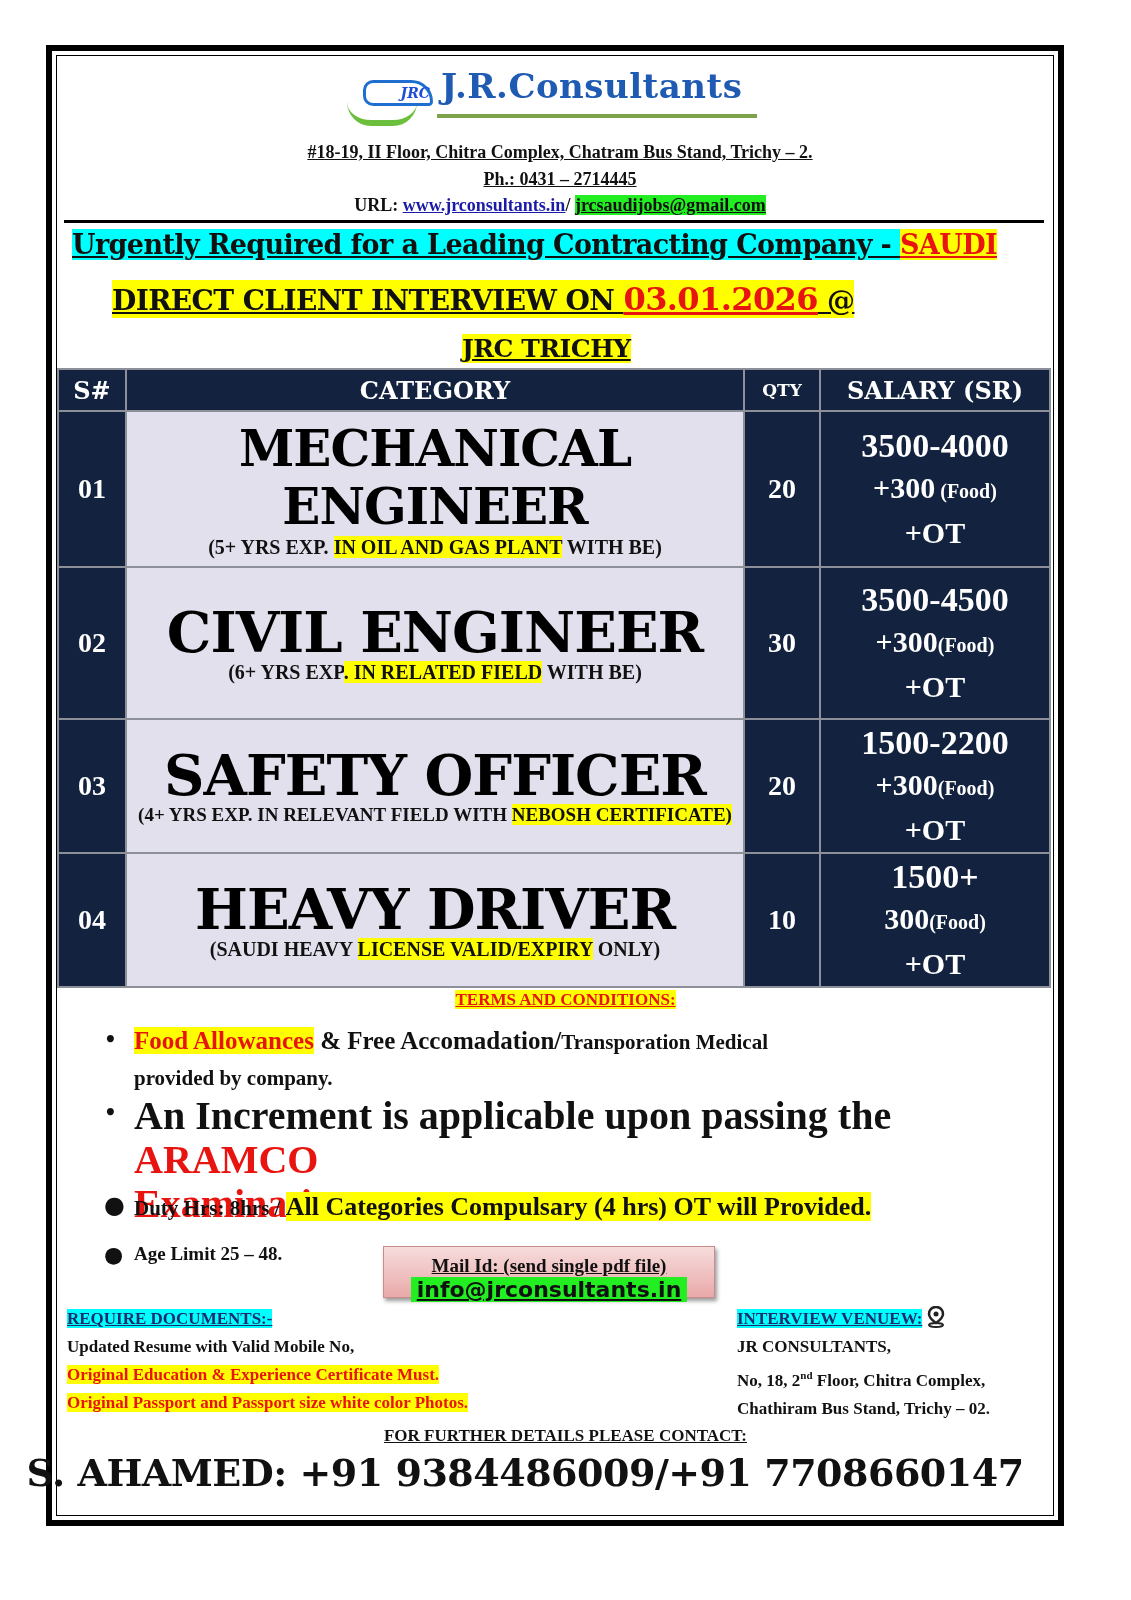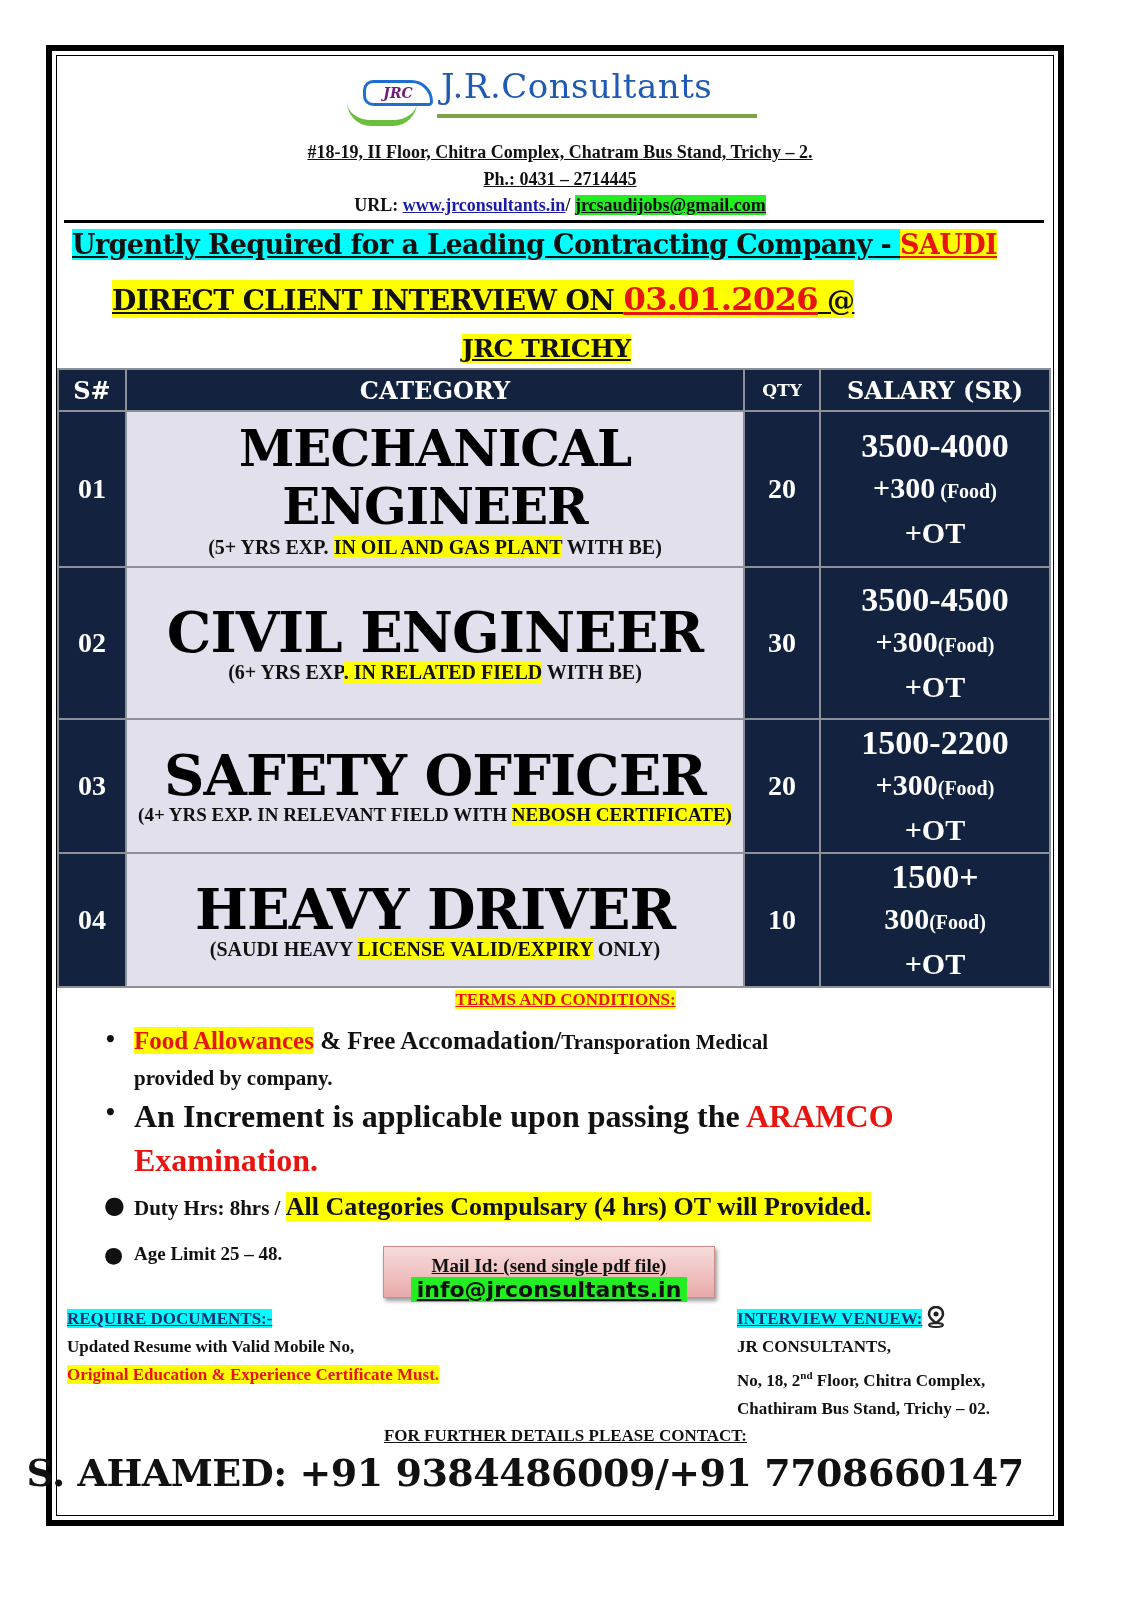--- a/index.html
+++ b/index.html
@@ -12,23 +12,23 @@
   .abs { position: absolute; }
   .center { text-align: center; }
   .u { text-decoration: underline; }
   .hl-y { background: #ffff00; }
   .hl-c { background: #00ffff; }
   .hl-g { background: #22ee22; }
   .red { color: #e8140f; }
 
   
   .logo { left: 345px; top: 62px; width: 430px; height: 70px; }
-  .logo-badge { position: absolute; left: 18px; top: 18px; width: 70px; height: 26px; border-radius: 14px 30px 6px 14px; border: 3px solid #1f6fd1; background: #fff; font-family: "DejaVu Serif", serif; font-weight: bold; font-size: 14px; color: #701a75; text-align: center; line-height: 20px; font-style: italic; }
+  .logo-badge { position: absolute; left: 18px; top: 18px; width: 70px; height: 26px; border-radius: 14px 30px 6px 14px; border: 3px solid #1f6fd1; background: #fff; font-family: "DejaVu Serif", serif; font-weight: bold; font-size: 14px; color: #1d4ed8; text-align: right; line-height: 20px; font-style: italic; }
   .logo-swoosh { position: absolute; left: 2px; top: 40px; width: 70px; height: 24px; border-bottom: 6px solid #6cbf3c; border-radius: 0 0 50px 50px; }
-  .logo-text { position: absolute; left: 96px; top: 4px; font-family: "DejaVu Serif", serif; font-weight: normal; font-size: 34px; color: #1f5bb3; letter-spacing: 0.5px; }
+  .logo-text { position: absolute; left: 96px; top: 4px; font-family: "DejaVu Serif", serif; font-weight: bold; font-size: 34px; color: #1f5bb3; letter-spacing: 0.5px; }
   .logo-line { position: absolute; left: 92px; top: 52px; width: 320px; height: 4px; background: #7da24a; }
 
   .addr { left: 60px; width: 1000px; font-weight: bold; font-size: 18px; font-family: "Liberation Serif", serif; }
   .link { color: #1a1aa8; text-decoration: underline; }
   .rule-top { left: 64px; top: 220px; width: 980px; height: 3px; background: #000; }
 
   .headline1 { left: 72px; top: 229px; font-family: "DejaVu Serif", serif; font-weight: bold; font-size: 27px; letter-spacing: -0.6px; white-space: nowrap; }
   .headline2 { left: 112px; top: 280px; font-family: "DejaVu Serif", serif; font-weight: bold; font-size: 28px; letter-spacing: -0.6px; white-space: nowrap; }
   .headline2 .date { font-size: 32px; color: #e8140f; }
   .headline3 { left: 462px; top: 334px; font-family: "DejaVu Serif", serif; font-weight: bold; font-size: 25px; letter-spacing: -0.5px; }
@@ -164,21 +164,21 @@
 <div class="abs bullet" style="top:1023px; font-size:22px;">
   <span style="position:absolute; left:0; top:4px; font-size:20px;">•</span>
   <div style="position:absolute; left:30px; top:0; width:880px; line-height:36px;" class="btext">
     <span class="hl-y red" style="font-size:25px;">Food Allowances</span><span style="font-size:25px;"> &amp; Free Accomadation/</span><span style="font-size:21px;">Transporation Medical</span><br>
     <span style="font-size:21px;">provided by company.</span>
   </div>
 </div>
 
 <div class="abs bullet" style="top:1094px;">
   <span style="position:absolute; left:0; top:6px; font-size:20px;">•</span>
-  <div style="position:absolute; left:30px; top:0; width:880px; line-height:44px; font-size:32px;" class="btext">
+  <div style="position:absolute; left:30px; top:0; width:880px; line-height:44px; font-size:40px;" class="btext">
     <span>An Increment is applicable upon passing the </span><span class="red">ARAMCO</span><br>
     <span class="red">Examination.</span>
   </div>
 </div>
 
 <div class="abs bullet" style="top:1190px;">
   <span style="position:absolute; left:0; top:0; font-size:24px;">●</span>
   <div style="position:absolute; left:30px; top:2px; width:920px; white-space:nowrap;" class="btext">
     <span style="font-size:21px;">Duty Hrs: 8hrs / </span><span class="hl-y" style="font-size:26px;">All Categories Compulsary (4 hrs) OT will Provided.</span>
   </div>
@@ -191,20 +191,21 @@
 
 <div class="abs mailbox">
   <span class="mail-label">Mail Id: (send single pdf file)</span>
   <span class="mail-value">info@jrconsultants.in</span>
 </div>
 
 <div class="abs docs">
   <div><span class="h">REQUIRE DOCUMENTS:-</span></div>
   <div>Updated Resume with Valid Mobile No,</div>
   <div><span class="r">Original Education &amp; Experience Certificate Must.</span></div>
+  <div><span class="r">Original Passport and Passport size white color Photos.</span></div>
 </div>
 
 <div class="abs venue">
   <div><span class="h">INTERVIEW VENUEW:</span>
     <svg class="pin" viewBox="0 0 18 22">
       <path d="M9 1 C4.5 1 2 4.5 2 8 C2 12 9 17 9 17 C9 17 16 12 16 8 C16 4.5 13.5 1 9 1 Z" fill="none" stroke="#222" stroke-width="2.5"></path>
       <circle cx="9" cy="8" r="2.5" fill="#222"></circle>
       <ellipse cx="9" cy="19" rx="7" ry="2" fill="none" stroke="#222" stroke-width="2"></ellipse>
     </svg>
   </div>

